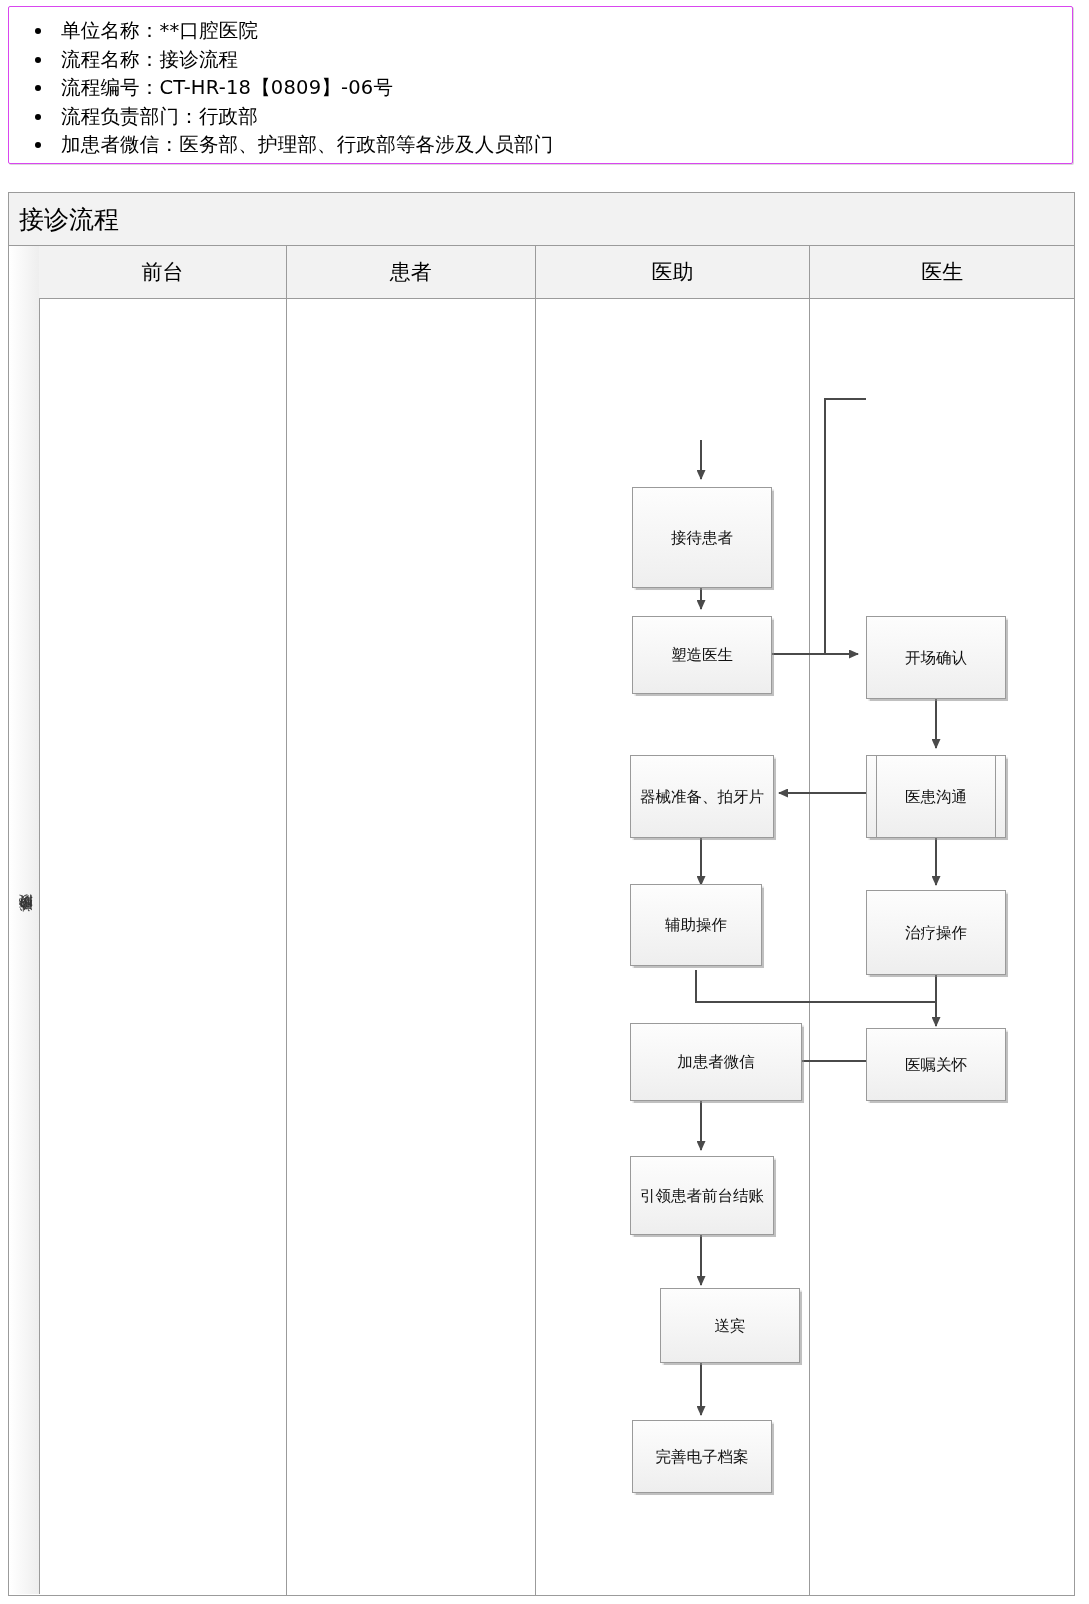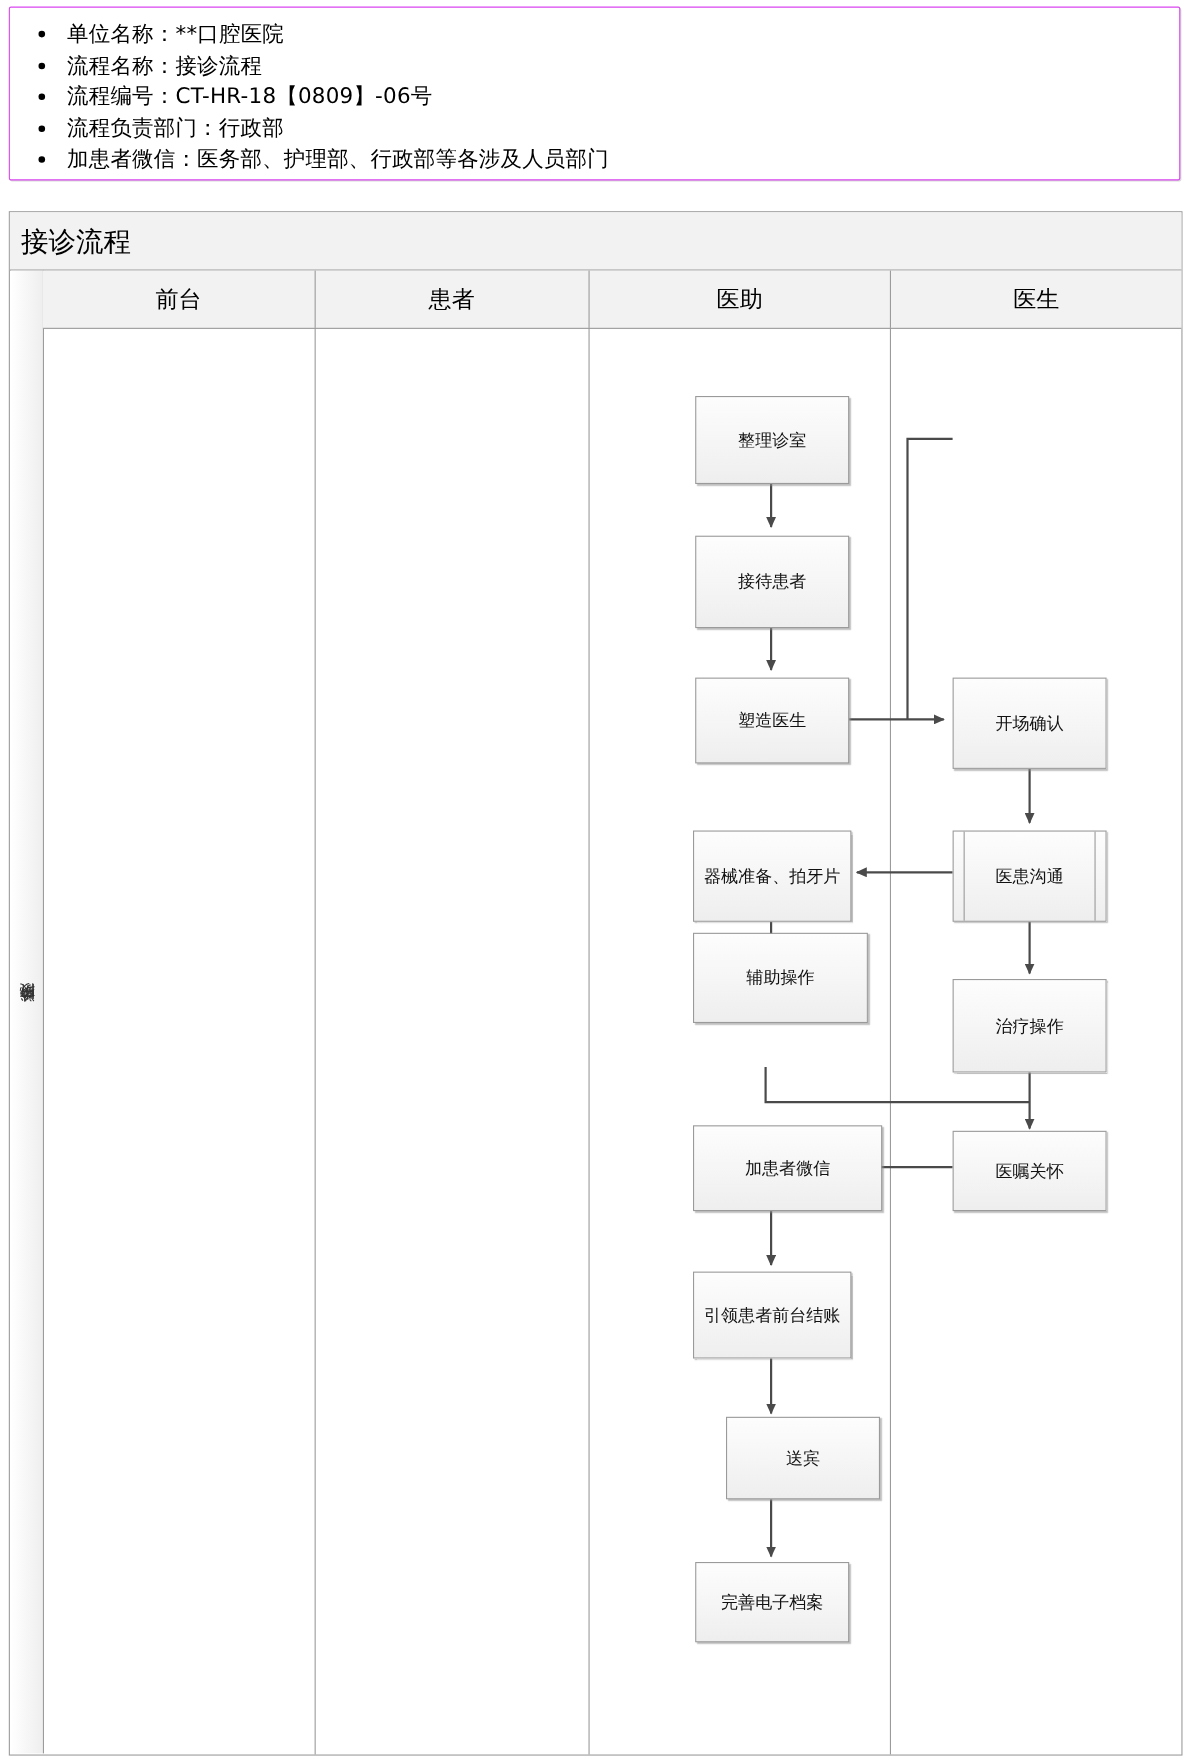--- a/index.html
+++ b/index.html
@@ -253,37 +253,34 @@
     <path d="M701,1101 L701,1150" marker-end="url(#ah)"></path>
 
     <path d="M701,1235 L701,1285" marker-end="url(#ah)"></path>
 
     <path d="M701,1363 L701,1415" marker-end="url(#ah)"></path>
   </g>
 </svg>
 
 <div class="canvas">
 
-  <div class="node" style="left:632px; top:360px; width:140px; height:80px;">
-    <span class="txt">整理诊室</span>
-  </div>
-
-  <div class="node" style="left:632px; top:487px; width:140px; height:84px;">
+
+  <div class="node" style="left:632px; top:487px; width:140px; height:101px;">
     <span class="txt">接待患者</span>
   </div>
 
   <div class="node" style="left:632px; top:616px; width:140px; height:78px;">
     <span class="txt">塑造医生</span>
   </div>
 
   <div class="node" style="left:630px; top:755px; width:144px; height:83px;">
     <span class="txt">器械准备、拍牙片</span>
   </div>
 
-  <div class="node" style="left:630px; top:848px; width:159px; height:82px;">
+  <div class="node" style="left:630px; top:884px; width:132px; height:82px;">
     <span class="txt">辅助操作</span>
   </div>
 
   <div class="node" style="left:630px; top:1023px; width:172px; height:78px;">
     <span class="txt">加患者微信</span>
   </div>
 
   <div class="node" style="left:630px; top:1156px; width:144px; height:79px;">
     <span class="txt">引领患者前台结账</span>
   </div>

